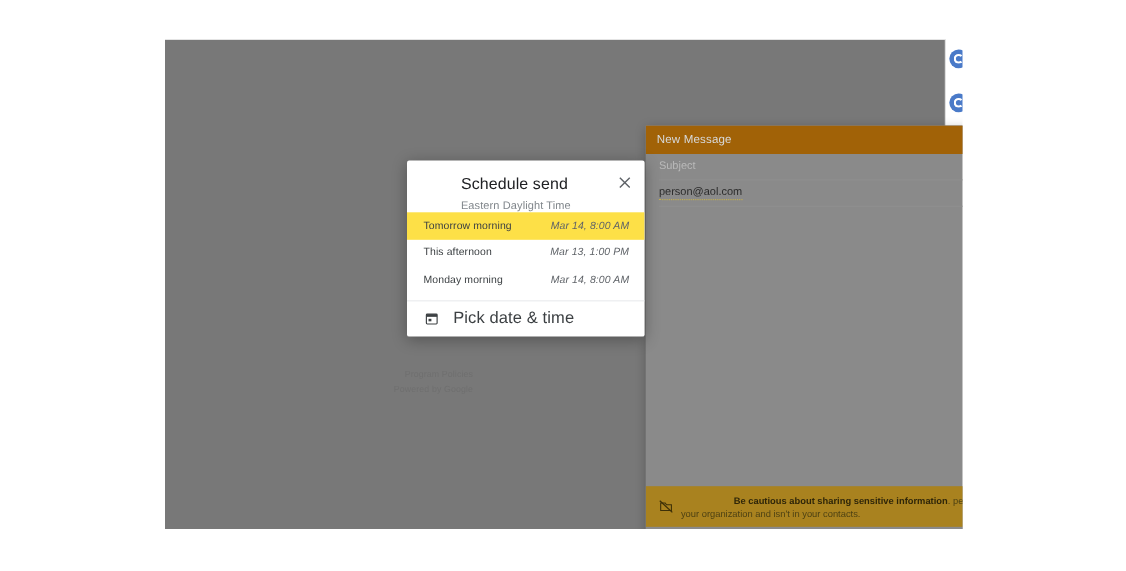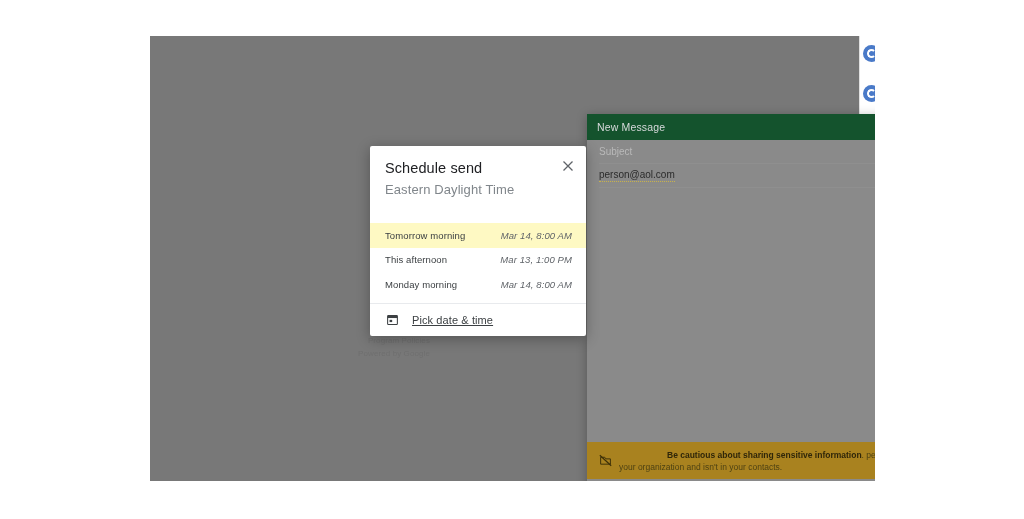--- a/index.html
+++ b/index.html
@@ -118,21 +118,21 @@
     height: 403px;
     background: #8a8a8a;
     box-shadow: 0 2px 10px rgba(0,0,0,.28);
     display: flex;
     flex-direction: column;
     overflow: hidden;
   }
 
   #compose-header {
     height: 26px;
-    background: #14532d;
+    background: #a16207;
     display: flex;
     align-items: center;
     padding: 0 8px 0 10px;
     flex: 0 0 auto;
   }
   #compose-title {
     color: #d7d9db;
     font-size: 10.5px;
     letter-spacing: .15px;
     flex: 1 1 auto;
@@ -209,33 +209,34 @@
     top: 110px;
     width: 216px;
     background: #ffffff;
     box-shadow: 0 3px 14px rgba(0,0,0,.30);
     border-radius: 2px;
     overflow: hidden;
   }
   #sched-head {
     padding: 14px 14px 0 15px;
     position: relative;
+    margin-left: 34px;
   }
   #sched-title {
     font-size: 14.5px;
     color: #202124;
     letter-spacing: .1px;
     font-weight: normal;
     margin: 0;
   }
   #sched-tz {
-    font-size: 13px;
+    font-size: 10px;
     color: #80868b;
     margin-top: 6px;
-    padding-bottom: 26px;
+    padding-bottom: 0;
     letter-spacing: .1px;
   }
   #sched-close {
     position: absolute;
     right: 10px;
     top: 12px;
     width: 16px;
     height: 16px;
     display: flex;
     align-items: center;
@@ -244,21 +245,21 @@
     cursor: pointer;
   }
 
   .sched-option {
     display: flex;
     align-items: center;
     height: 24.5px;
     padding: 0 14px 0 15px;
     cursor: pointer;
   }
-  .sched-option.selected { background: #fef9c3; }
+  .sched-option.selected { background: #fde047; }
   .sched-label {
     flex: 1 1 auto;
     font-size: 9.5px;
     color: #3c4043;
     letter-spacing: .1px;
   }
   .sched-when {
     flex: 0 0 auto;
     font-size: 9.5px;
     color: #5f6368;
@@ -282,25 +283,24 @@
   #sched-pick-icon {
     width: 14px;
     height: 14px;
     display: flex;
     align-items: center;
     justify-content: center;
     color: #3c4043;
     flex: 0 0 auto;
   }
   #sched-pick-label {
-    font-size: 11px;
+    font-size: 15px;
     color: #3c4043;
     margin-left: 13px;
     letter-spacing: .1px;
-    text-decoration: underline;
   }
 </style>
 </head>
 <body>
 
 <div id="screen">
 
   <div id="page">
 
     <div id="scrim"></div>

